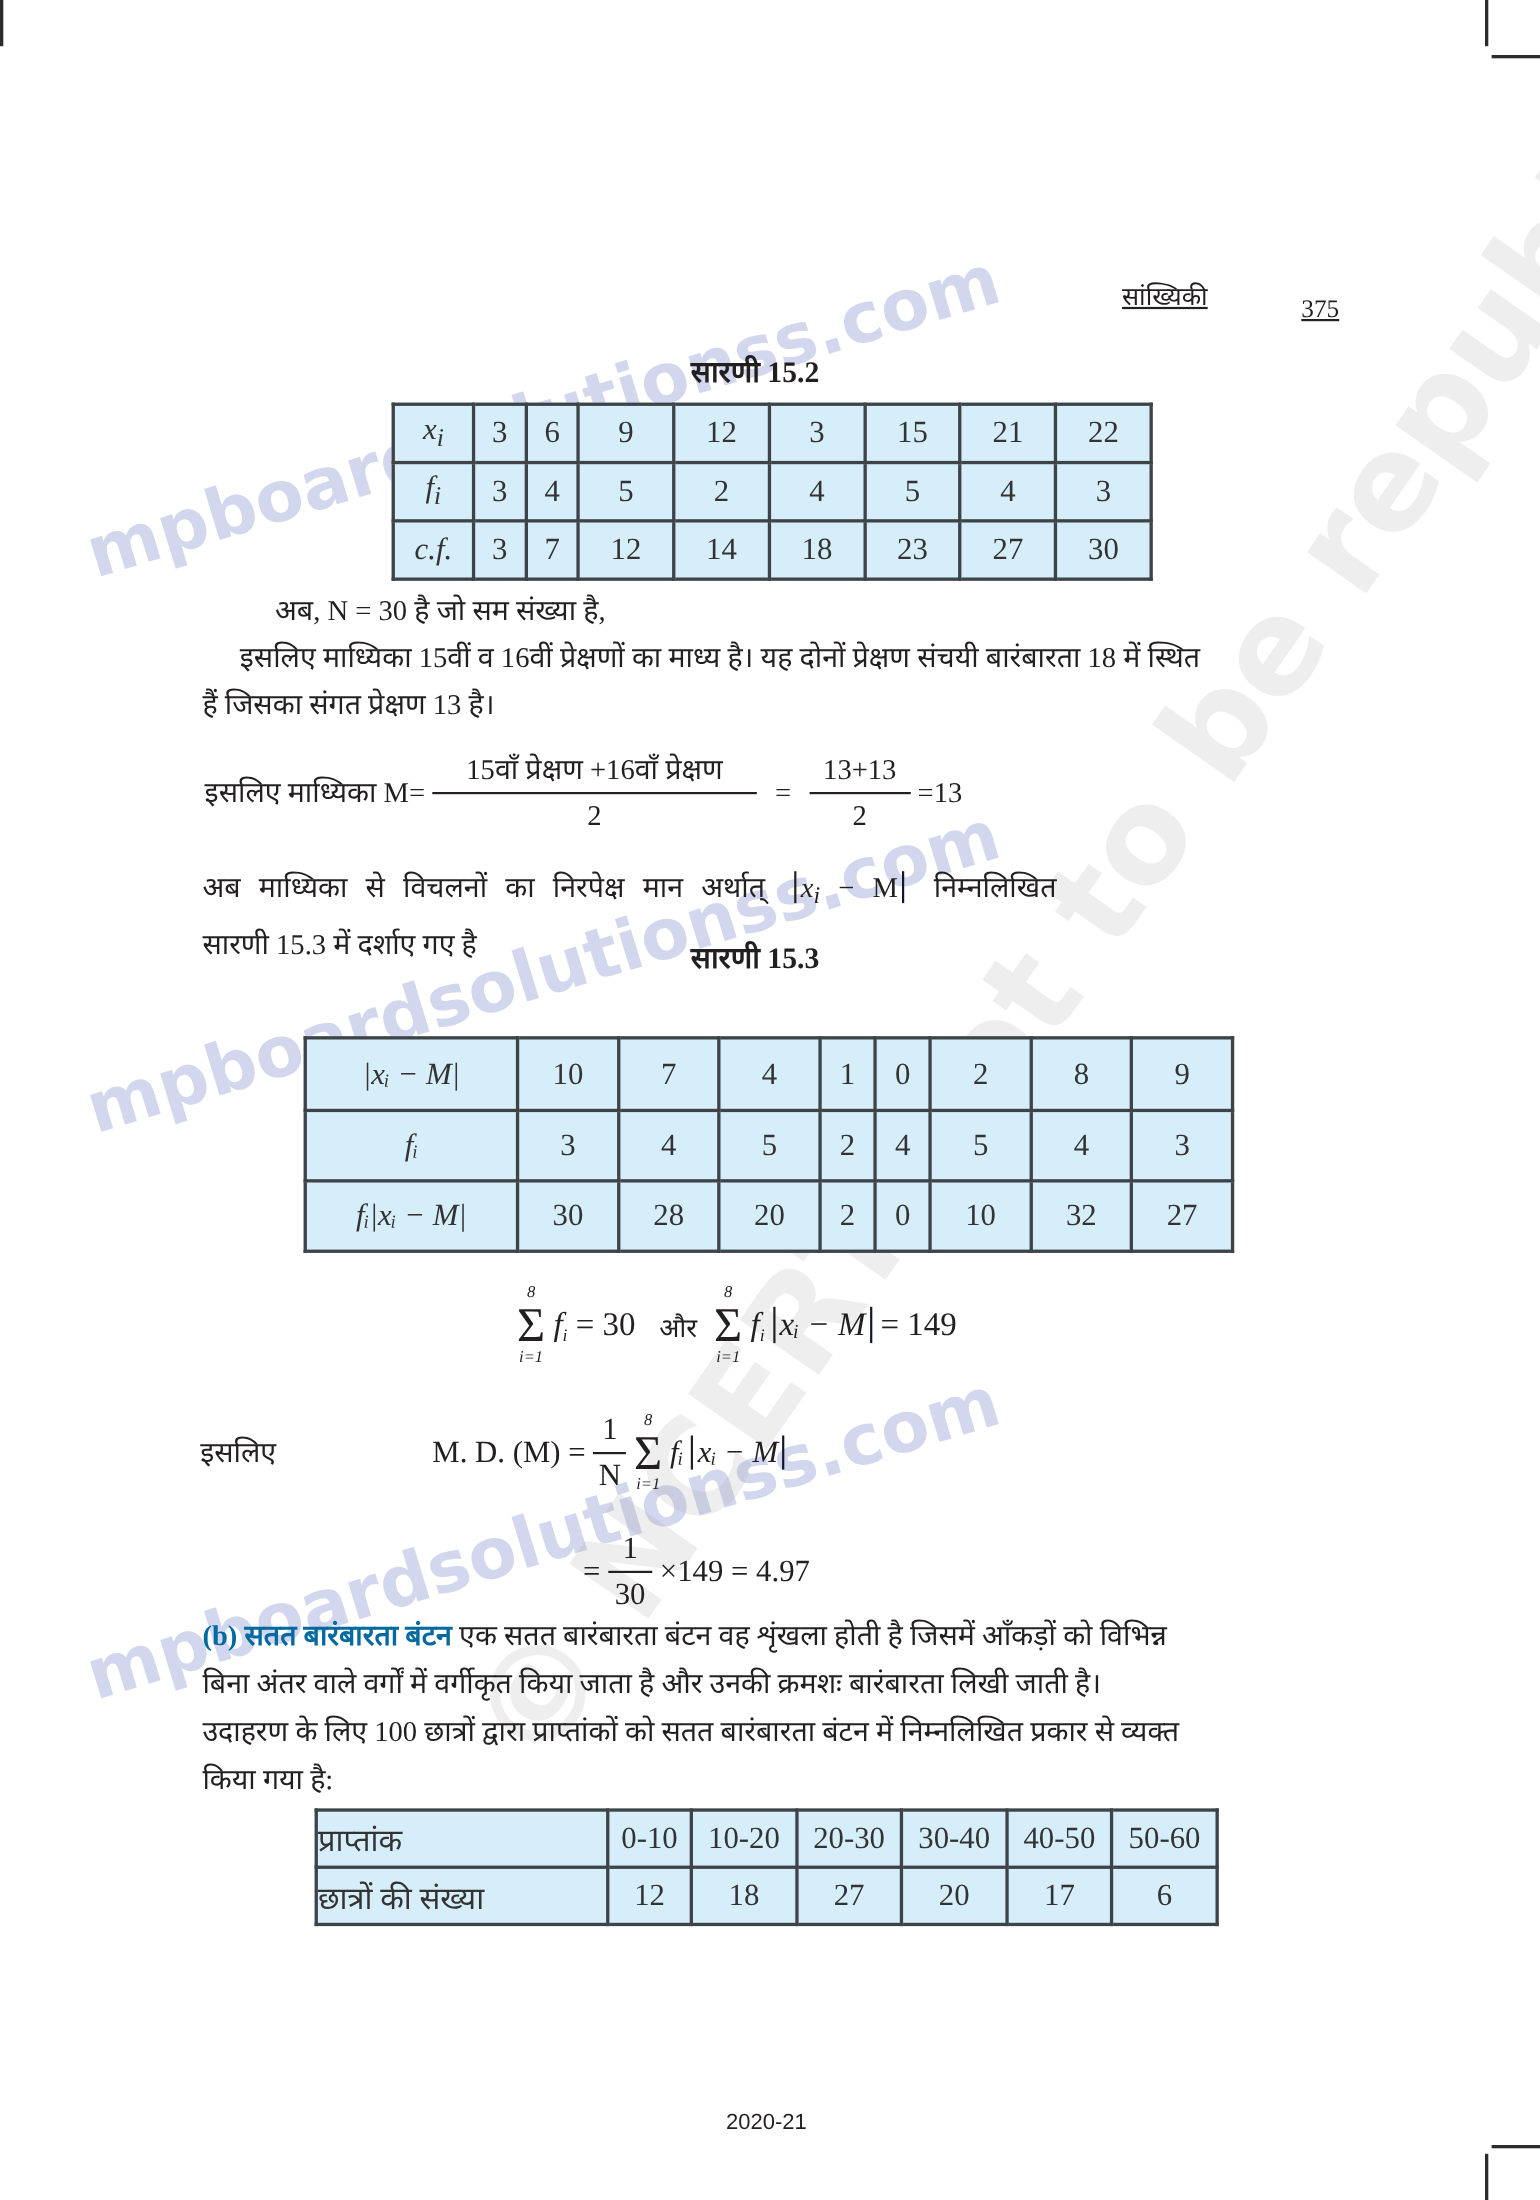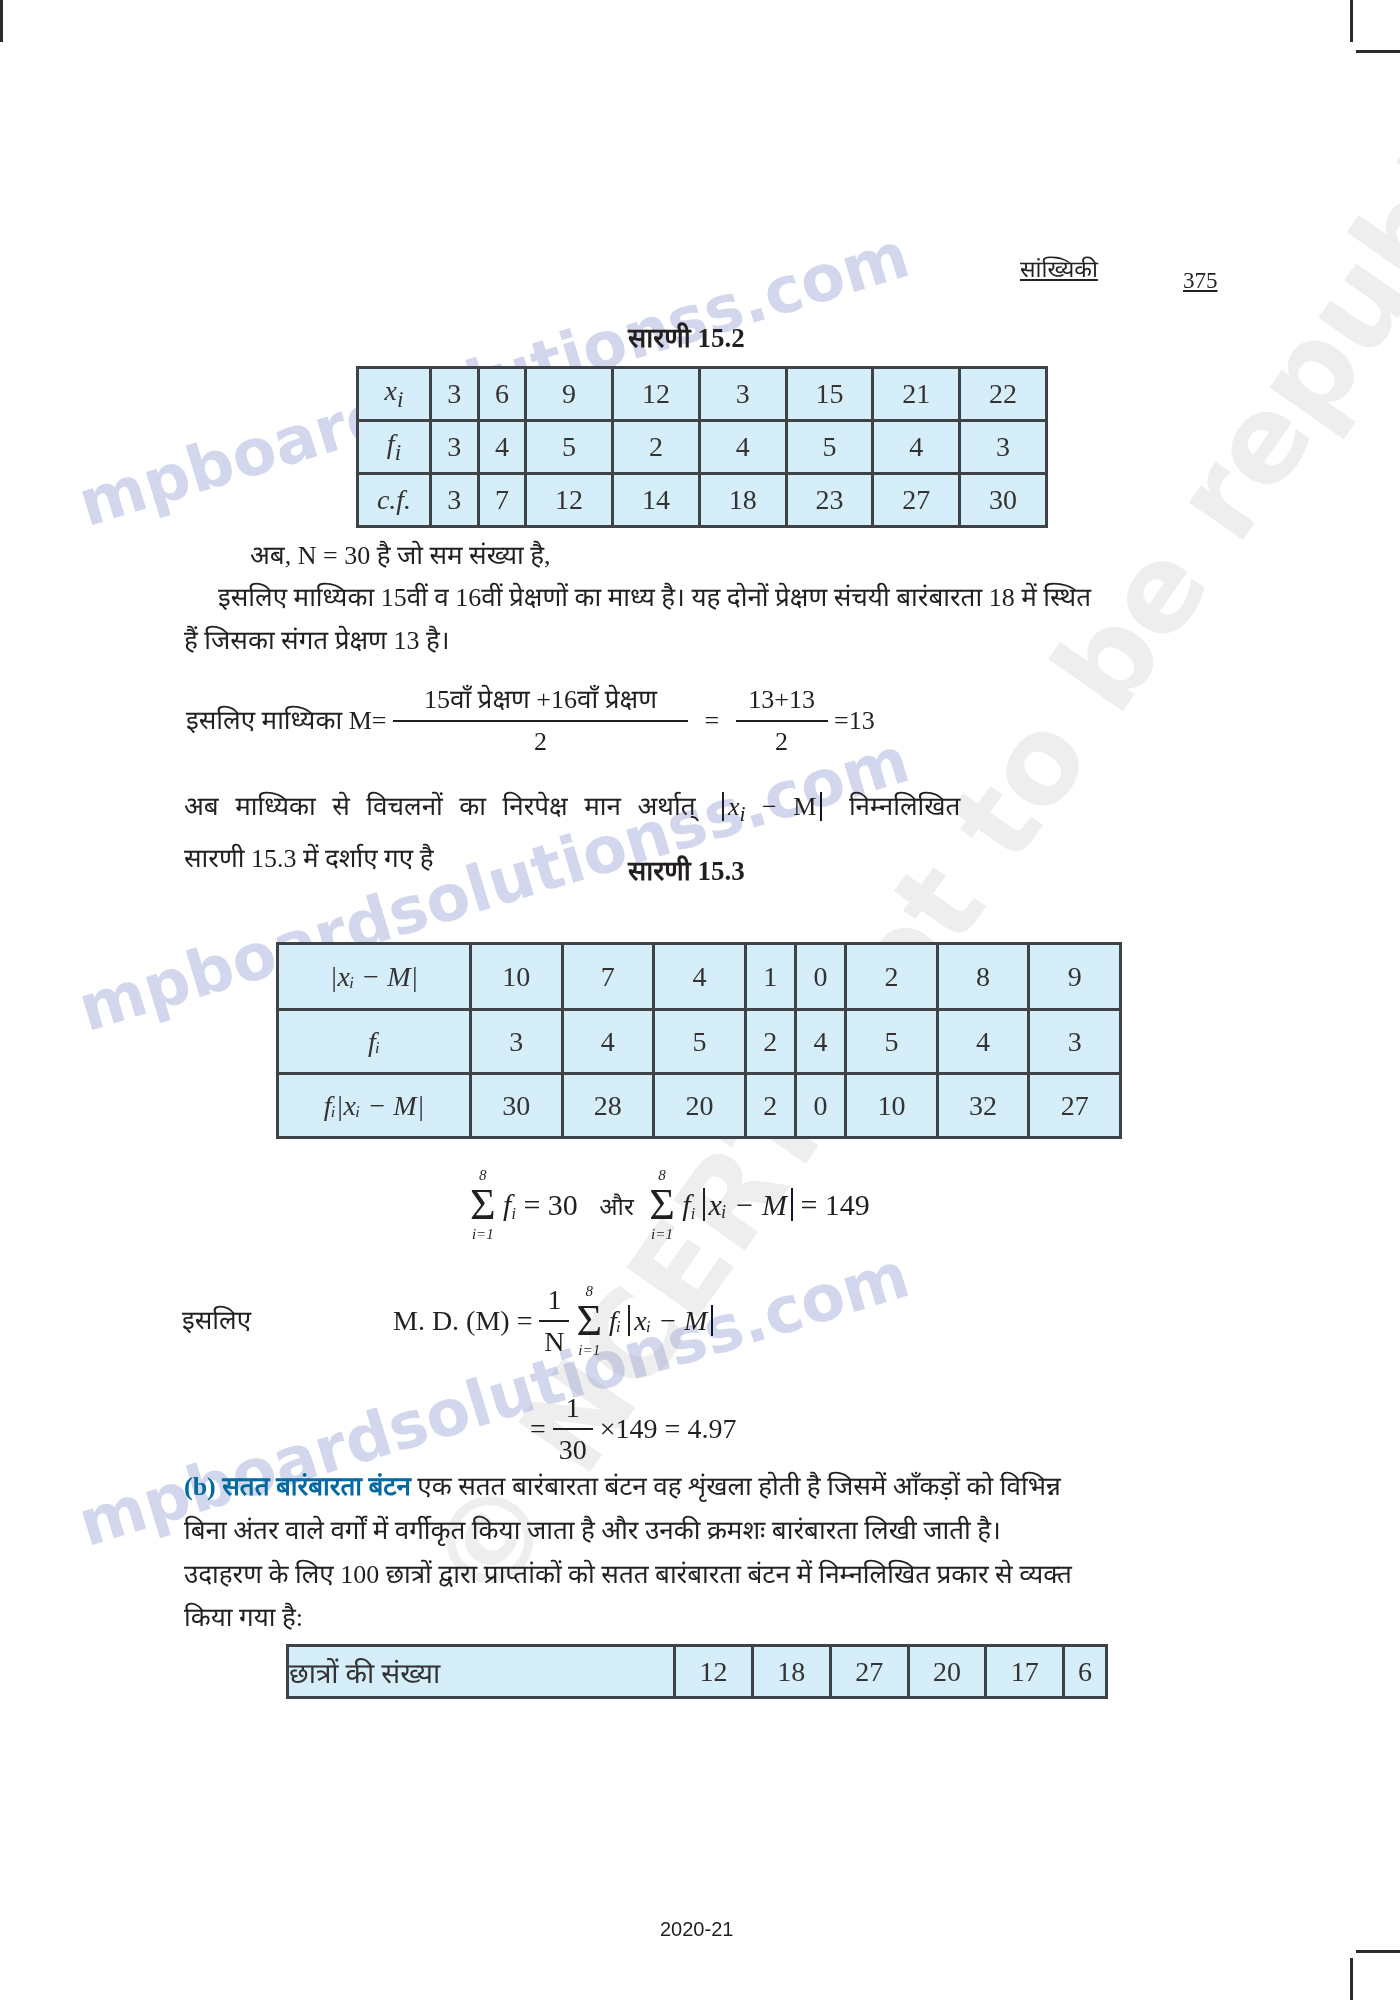--- a/index.html
+++ b/index.html
@@ -193,20 +193,29 @@
 
 <div class="abs body-text" style="left:184px;top:1466px;">
   <span class="blue">(b) सतत बारंबारता बंटन</span><span> एक सतत बारंबारता बंटन वह शृंखला होती है जिसमें आँकड़ों को विभिन्न</span>
 </div>
 <div class="abs body-text" style="left:184px;top:1510px;">बिना अंतर वाले वर्गों में वर्गीकृत किया जाता है और उनकी क्रमशः बारंबारता लिखी जाती है।</div>
 <div class="abs body-text" style="left:184px;top:1554px;">उदाहरण के लिए 100 छात्रों द्वारा प्राप्तांकों को सतत बारंबारता बंटन में निम्नलिखित प्रकार से व्यक्त</div>
 <div class="abs body-text" style="left:184px;top:1597px;">किया गया है:</div>
 
 <table class="dt" style="left:286px;top:1644px;width:822px;">
   <tbody>
+      <tr style="height:52px;">
+    <td style="width:262px;text-align:left;">प्राप्तांक</td>
+    <td>0-10</td>
+    <td>10-20</td>
+    <td>20-30</td>
+    <td>30-40</td>
+    <td>40-50</td>
+    <td>50-60</td>
+  </tr>
   <tr style="height:52px;">
     <td style="text-align:left;">छात्रों की संख्या</td>
     <td>12</td>
     <td>18</td>
     <td>27</td>
     <td>20</td>
     <td>17</td>
     <td>6</td>
   </tr>
 </tbody>

